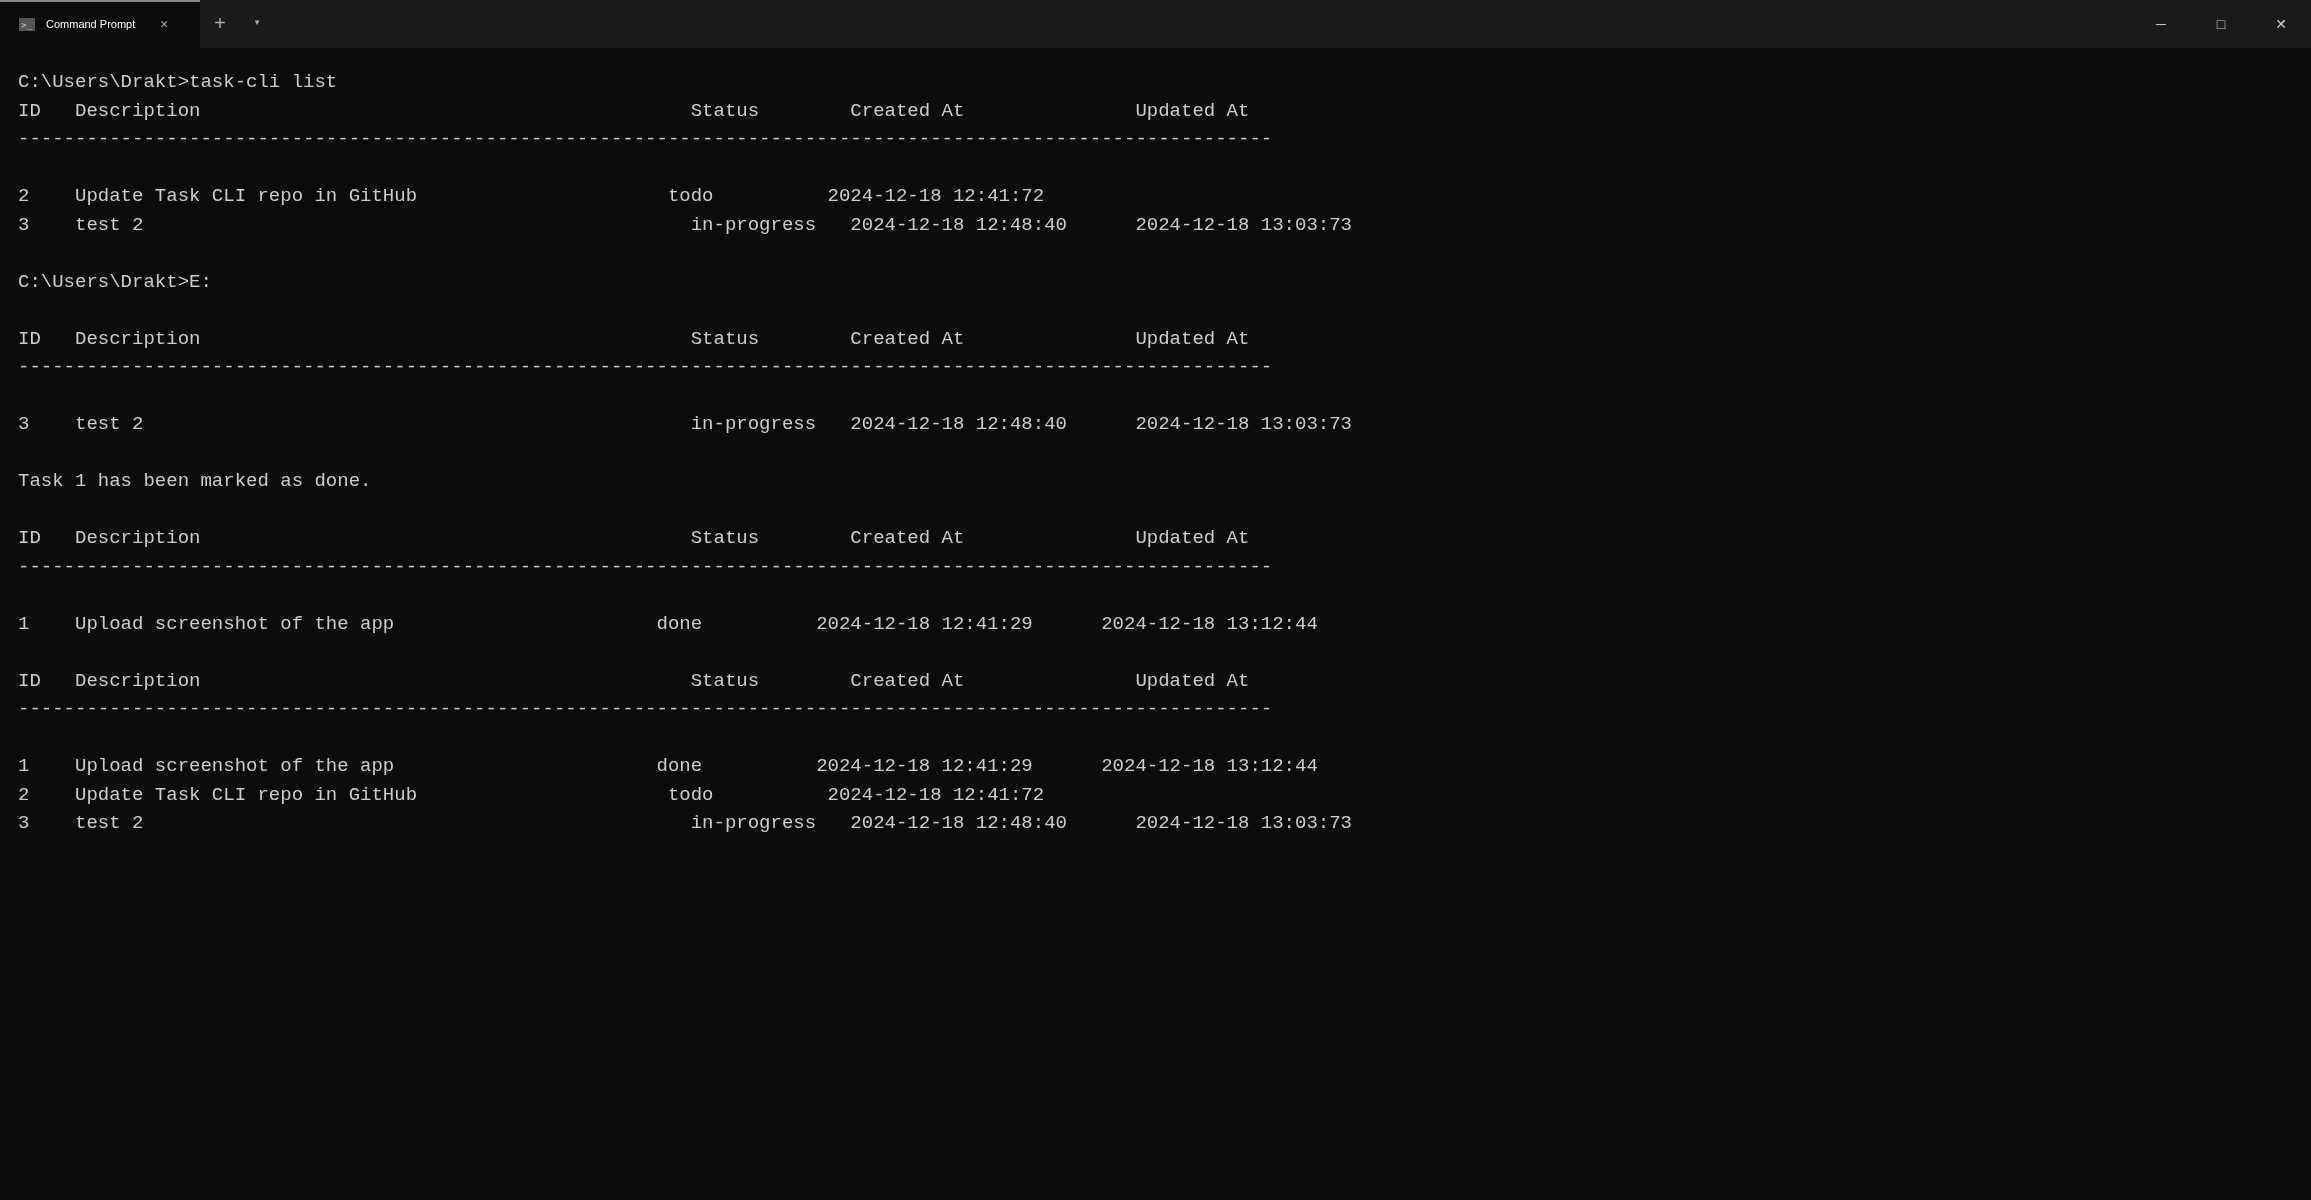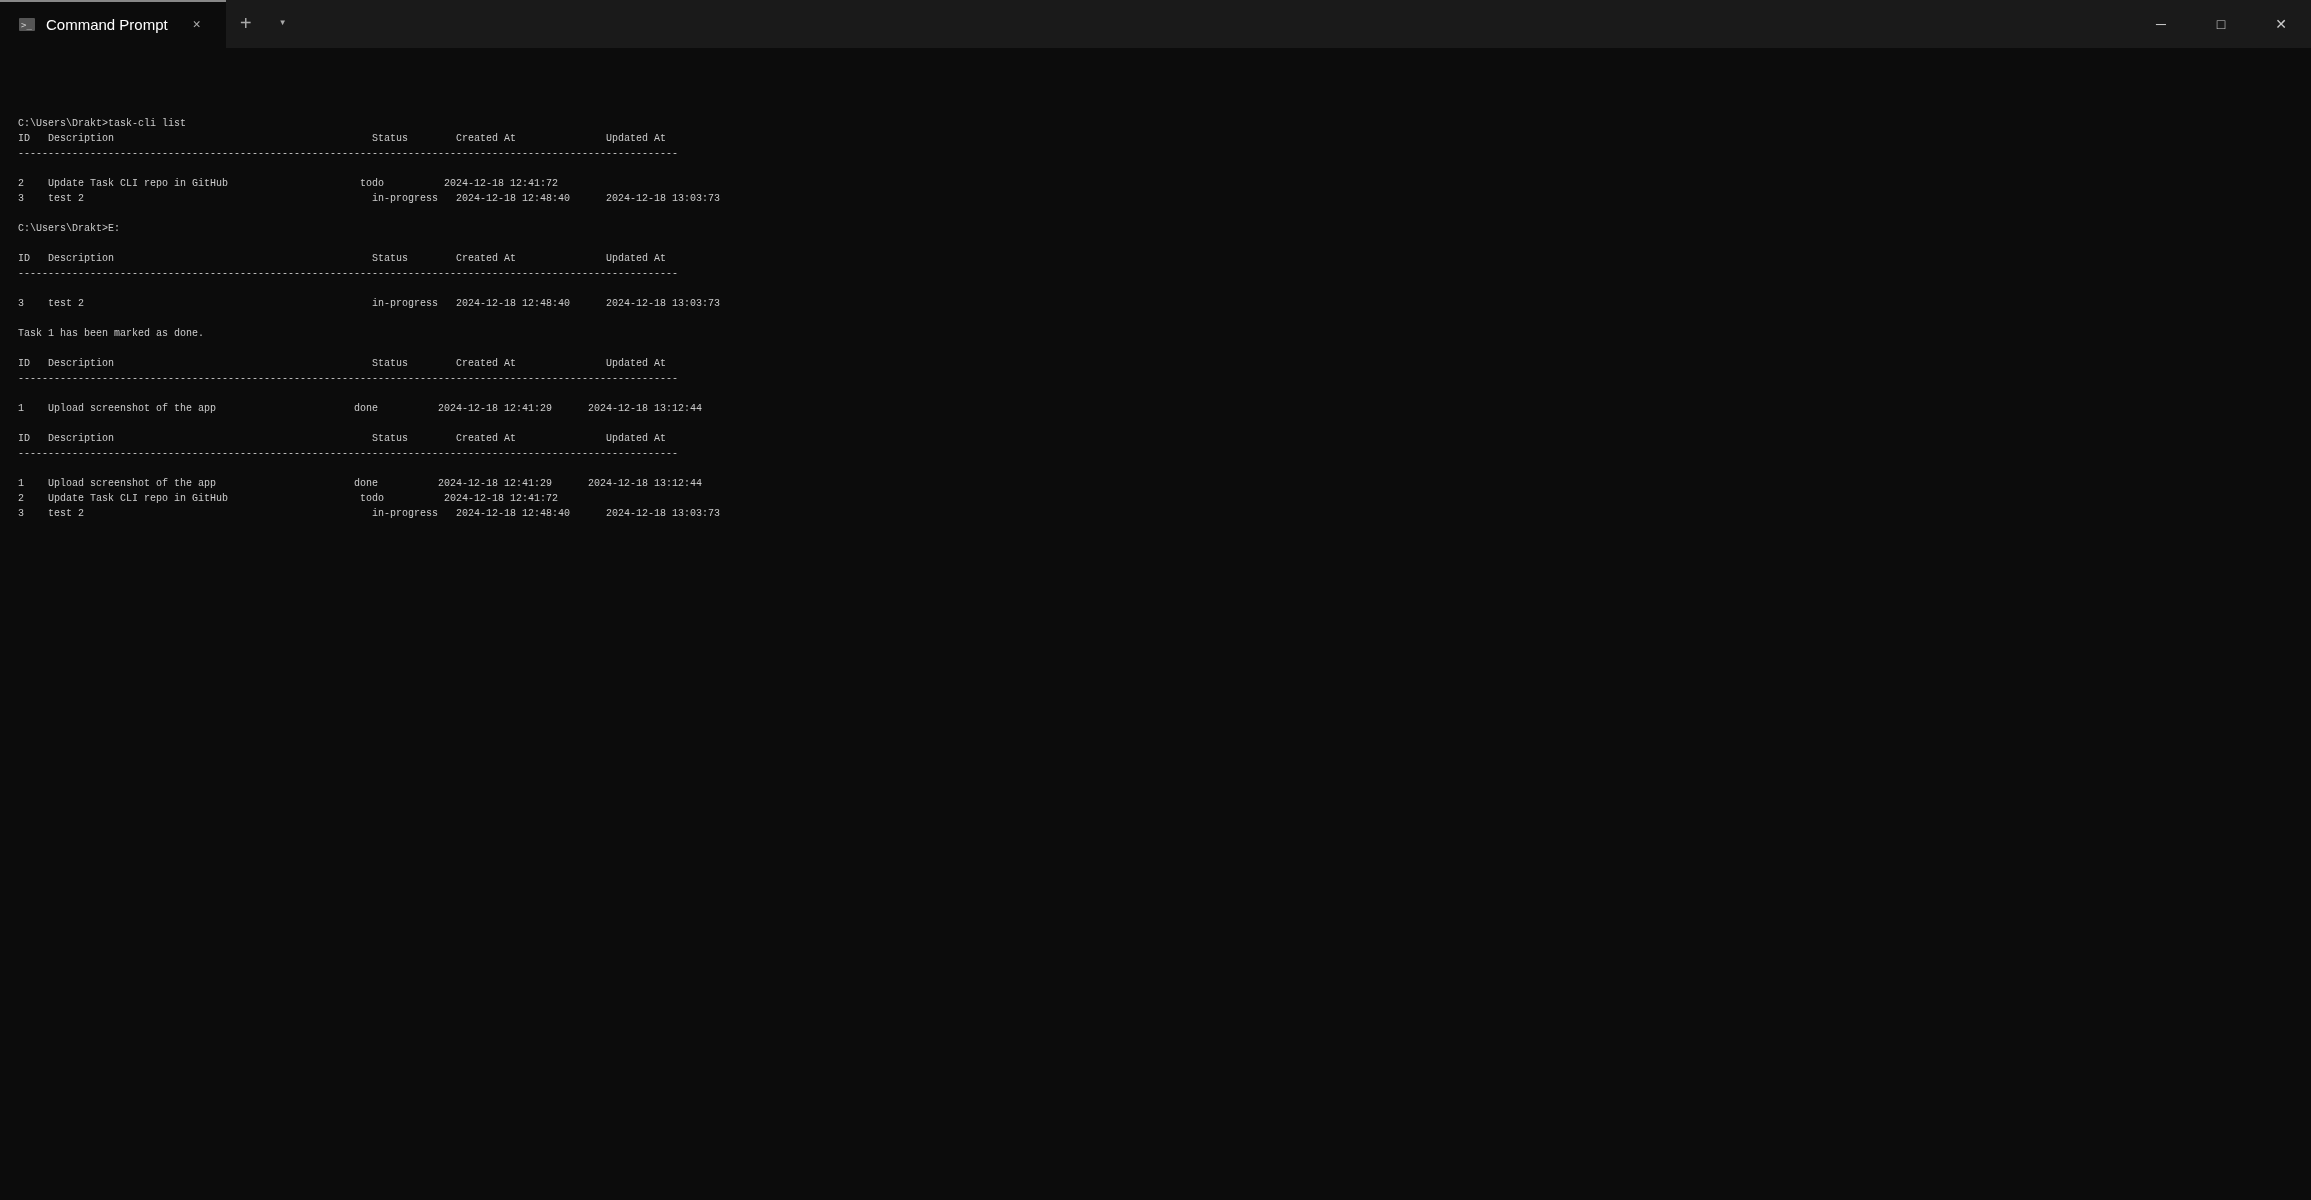--- a/index.html
+++ b/index.html
@@ -48,21 +48,21 @@
     }
 
     .titlebar-tab .tab-icon {
       width: 18px;
       height: 18px;
       flex-shrink: 0;
     }
 
     .titlebar-tab .tab-title {
       font-family: 'Segoe UI', Arial, sans-serif;
-      font-size: 15px;
+      font-size: 11px;
       color: #ffffff;
     }
 
     .tab-close {
       margin-left: 8px;
       width: 22px;
       height: 22px;
       display: flex;
       align-items: center;
       justify-content: center;
@@ -116,24 +116,23 @@
       color: #ccc;
       cursor: pointer;
       font-family: 'Segoe UI', Arial, sans-serif;
     }
 
     .terminal-body {
       flex: 1;
       padding: 20px 18px 10px 18px;
       overflow-y: auto;
       font-family: 'Courier New', Courier, monospace;
-      font-size: 10px;
+      font-size: 19px;
       line-height: 1.5;
       color: #cccccc;
-      margin-top: 48px;
     }
 
     .line {
       white-space: pre;
       display: block;
     }
 
     .empty {
       display: block;
       height: 1.5em;

